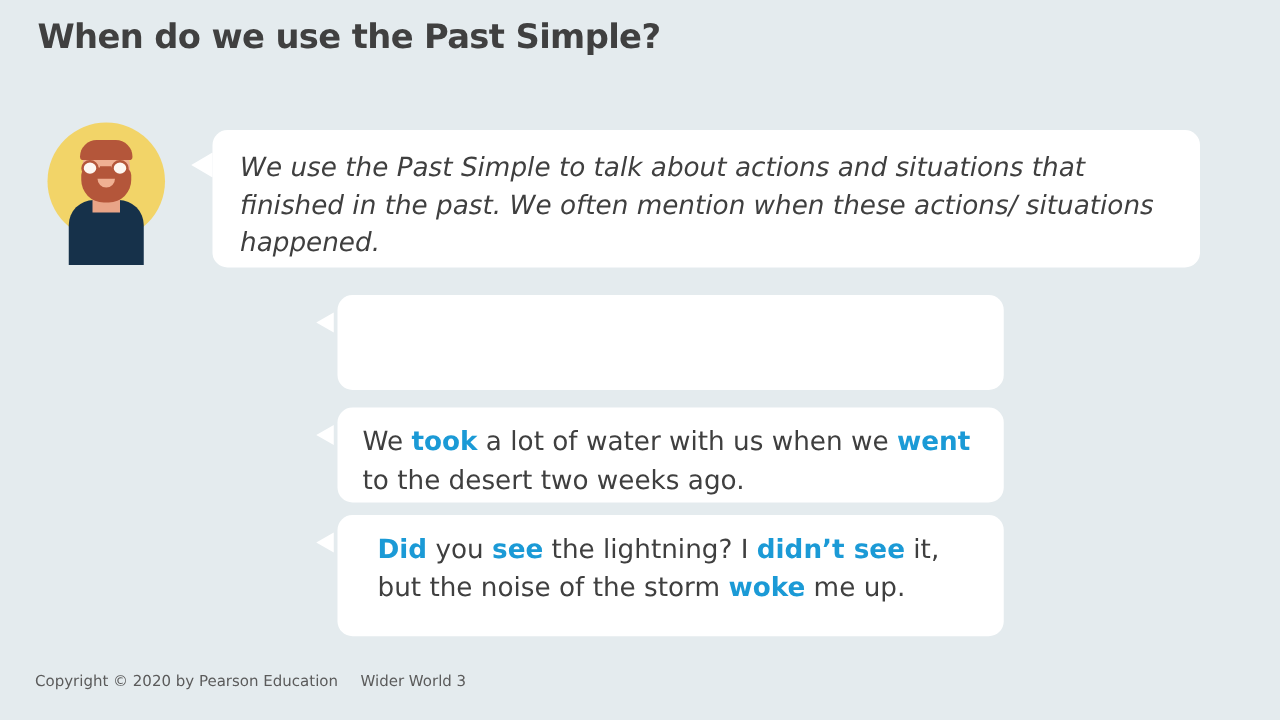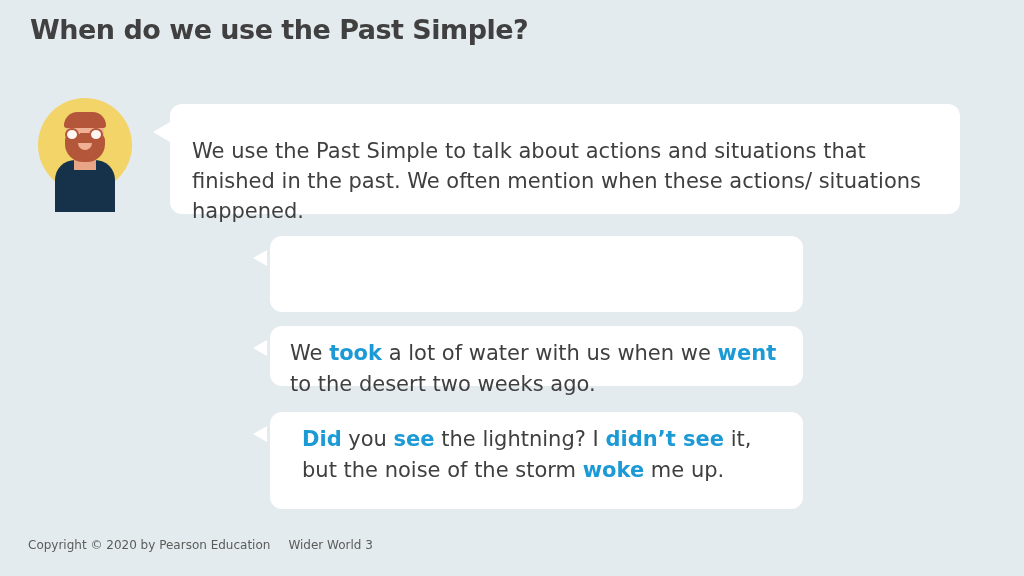--- a/index.html
+++ b/index.html
@@ -139,45 +139,46 @@
     left: -17px;
     width: 0;
     height: 0;
     border-style: solid;
   }
   .bubble-main {
     left: 170px;
     top: 104px;
     width: 790px;
     height: 110px;
-    padding: 32px 22px;
+    padding: 15px 22px;
     box-sizing: border-box;
     font-size: 21px;
     line-height: 30px;
+    font-style: italic;
   }
   .bubble-main .tail {
     top: 18px;
     border-width: 10px 17px 10px 0;
     border-color: transparent #ffffff transparent transparent;
   }
   .bubble-ex {
     left: 270px;
     width: 533px;
     padding: 12px 18px;
     box-sizing: border-box;
     font-size: 21px;
     line-height: 31px;
   }
   .bubble-ex .tail {
     top: 14px;
     border-width: 8px 14px 8px 0;
     border-color: transparent #ffffff transparent transparent;
   }
   #ex1 { top: 236px; height: 76px; }
-  #ex2 { top: 326px; height: 60px; padding-left: 20px; }
+  #ex2 { top: 326px; height: 76px; padding-left: 20px; }
   #ex3 { top: 412px; height: 97px; padding-left: 32px; }
 
   .hl {
     color: #1b9ad6;
     font-weight: bold;
   }
 
   .footer {
     position: absolute;
     left: 28px;

